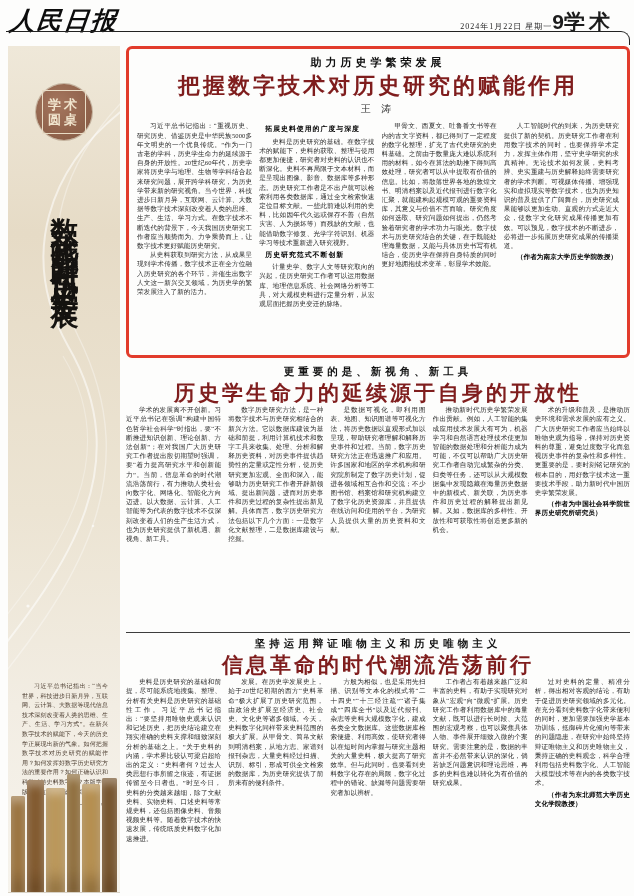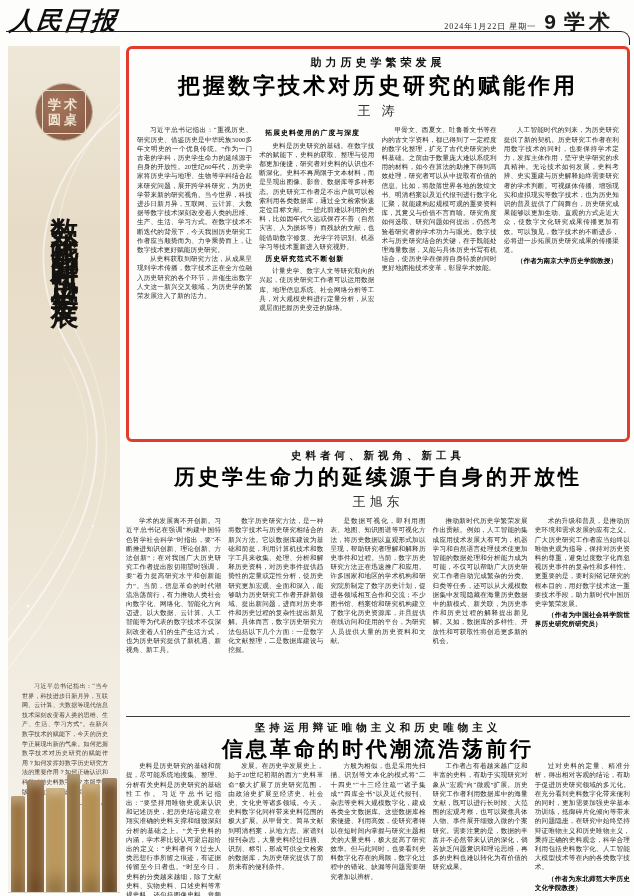--- a/index.html
+++ b/index.html
@@ -6,21 +6,21 @@
     font-family:"Liberation Serif","DejaVu Serif",serif;color:#1c1c1c;}
   .page{position:relative;width:634px;height:896px;background:#fdfdfc;}
 
   
   .header{position:absolute;left:0;top:0;width:634px;height:44px;}
   .masthead{position:absolute;left:10px;top:4px;font-size:25px;font-weight:bold;font-style:italic;
     letter-spacing:2px;transform:skewX(-6deg);color:#0d0d0d;}
   .header-rule{position:absolute;left:6px;top:31px;width:612px;border-bottom:1.6px solid #222;}
   .header-hook{position:absolute;right:4px;top:31px;width:14px;height:13px;
     border-top:1.6px solid #222;border-right:1.6px solid #222;border-top-right-radius:9px;}
-  .header-right{position:absolute;right:20px;top:8px;display:flex;align-items:baseline;gap:8px;}
+  .header-right{position:absolute;right:20px;top:8px;display:flex;align-items:baseline;}
   .header-date{font-size:8px;color:#222;letter-spacing:1px;}
   .header-pageno{font-size:21px;font-weight:bold;font-family:"Liberation Sans","DejaVu Sans",sans-serif;}
   .header-section{font-size:21px;font-weight:bold;letter-spacing:4px;}
 
   
   .sidebar{position:absolute;left:8px;top:46px;width:112px;height:846px;overflow:hidden;
     background:linear-gradient(180deg,#efe8d9 0%,#e6dbc6 22%,#ece4d3 55%,#f2ede3 78%,#f6f3ec 100%);
     border-bottom:1px solid #d8d2c6;}
   .swirls{position:absolute;left:0;top:0;}
   .seal{position:absolute;left:50%;top:38px;transform:translateX(-50%);width:56px;height:56px;border-radius:50%;
@@ -38,25 +38,25 @@
   .ed-note .indent{text-indent:12px;}
   .ed-sign{margin-top:3px;text-align:right;font-weight:bold;letter-spacing:1px;}
   .books{position:absolute;left:0;bottom:0;width:112px;height:118px;display:flex;align-items:flex-end;
     justify-content:center;gap:2px;padding:0 3px;box-sizing:border-box;}
   .spine{border-radius:2px 2px 0 0;box-shadow:inset 0 6px 8px rgba(255,255,255,.35),inset 0 -14px 16px rgba(60,35,10,.35);}
 
   
   .main{position:absolute;left:126px;top:44px;width:504px;height:850px;}
 
   .article-box{box-sizing:border-box;}
-  .a1{border:3px solid #e23c2c;border-radius:6px;padding:5px 8px 4px;height:396px;margin-top:2px;}
+  .a1{border:3px solid #e23c2c;border-radius:6px;padding:5px 8px 4px;height:312px;margin-top:2px;}
   .kicker{text-align:center;font-weight:bold;letter-spacing:4px;font-size:11px;color:#111;margin:1px 0 3px;}
-  .a-title{text-align:center;font-weight:bold;font-size:22px;letter-spacing:3px;color:#000000;line-height:1.15;}
+  .a-title{text-align:center;font-weight:bold;font-size:22px;letter-spacing:3px;color:#7f1d1d;line-height:1.15;}
   .a2 .a-title,.a3 .a-title{font-size:21px;}
-  .byline{text-align:center;font-size:13px;color:#333;letter-spacing:4px;margin:4px 0 5px;}
+  .byline{text-align:center;font-size:10px;color:#333;letter-spacing:4px;margin:4px 0 5px;}
 
   .cols{display:flex;gap:7px;overflow:hidden;}
   .a1 .cols{height:232px;}
   .a2 .cols{height:194px;}
   .a3 .cols{height:188px;}
   .col{flex:1;overflow:hidden;text-align:justify;}
   .blk{margin:0;font-size:6.6px;line-height:9.2px;color:#2a2a2a;letter-spacing:.1px;}
   .blk.body{text-indent:13px;}
   .blk.head{font-weight:bold;font-size:6.9px;color:#000;margin:3px 0;letter-spacing:1px;text-indent:6px;}
   .blk.sig{font-weight:bold;color:#000;text-indent:13px;margin-top:2px;}
@@ -134,23 +134,22 @@
             <p class="blk body">甲骨文、西夏文、吐鲁番文书等在内的古文字资料，都已得到了一定程度的数字化整理，扩充了古代史研究的史料基础。之前由于数量庞大难以系统利用的材料，如今在算法的助推下得到高效处理，研究者可以从中提取有价值的信息。比如，将散落世界各地的敦煌文书、明清档案以及近代报刊进行数字化汇聚，就能建构起规模可观的重要资料库，其意义与价值不言而喻。研究角度如何选取、研究问题如何提出，仍然考验着研究者的学术功力与眼光。数字技术与历史研究结合的关键，在于既能处理海量数据，又能与具体历史书写有机结合，使历史学在保持自身特质的同时更好地拥抱技术变革，彰显学术效能。</p>
           </div>
           <div class="col">
             <p class="blk body">人工智能时代的到来，为历史研究提供了新的契机。历史研究工作者在利用数字技术的同时，也要保持学术定力，发挥主体作用，坚守史学研究的求真精神。无论技术如何发展，史料考辨、史实重建与历史解释始终需要研究者的学术判断。可视媒体传播、增强现实和虚拟现实等数字技术，也为历史知识的普及提供了广阔舞台，历史研究成果能够以更加生动、直观的方式走近大众，使数字文化研究成果传播更加有效。可以预见，数字技术的不断进步，必将进一步拓展历史研究成果的传播渠道。</p>
             <p class="blk sig">（作者为南京大学历史学院教授）</p>
           </div>
         </div>
     </div>
 
     <div class="article-box a2">
-      <div class="kicker">史料者何、新视角、新工具</div>
+      <div class="kicker">更重要的是、新视角、新工具</div>
       <div class="a-title">历史学生命力的延续源于自身的开放性</div>
-      <div class="byline">王旭东</div>
       <div class="cols">
           <div class="col">
             <p class="blk body">学术的发展离不开创新。习近平总书记在强调“构建中国特色哲学社会科学”时指出，要“不断推进知识创新、理论创新、方法创新”；在对我国广大历史研究工作者提出殷切期望时强调，要“着力提高研究水平和创新能力”。当前，信息革命的时代潮流浩荡前行，有力推动人类社会向数字化、网络化、智能化方向迈进。以大数据、云计算、人工智能等为代表的数字技术不仅深刻改变着人们的生产生活方式，也为历史研究提供了新机遇、新视角、新工具。</p>
           </div>
           <div class="col">
             <p class="blk body">数字历史研究方法，是一种将数字技术与历史研究相结合的新兴方法。它以数据库建设为基础和前提，利用计算机技术和数字工具来收集、处理、分析和解释历史资料，对历史事件提供趋势性的定量或定性分析，使历史研究更加宏观、全面和深入，能够助力历史研究工作者开辟新领域、提出新问题，进而对历史事件和历史过程的复杂性提出新见解。具体而言，数字历史研究方法包括以下几个方面：一是数字化文献整理，二是数据库建设与挖掘。</p>
           </div>
           <div class="col">
             <p class="blk body">是数据可视化，即利用图表、地图、知识图谱等可视化方法，将历史数据以直观形式加以呈现，帮助研究者理解和解释历史事件和过程。当前，数字历史研究方法正在迅速推广和应用。许多国家和地区的学术机构和研究院所制定了数字历史计划，促进各领域相互合作和交流；不少图书馆、档案馆和研究机构建立了数字化历史资源库，并且提供在线访问和使用的平台，为研究人员提供大量的历史资料和文献。</p>
           </div>

